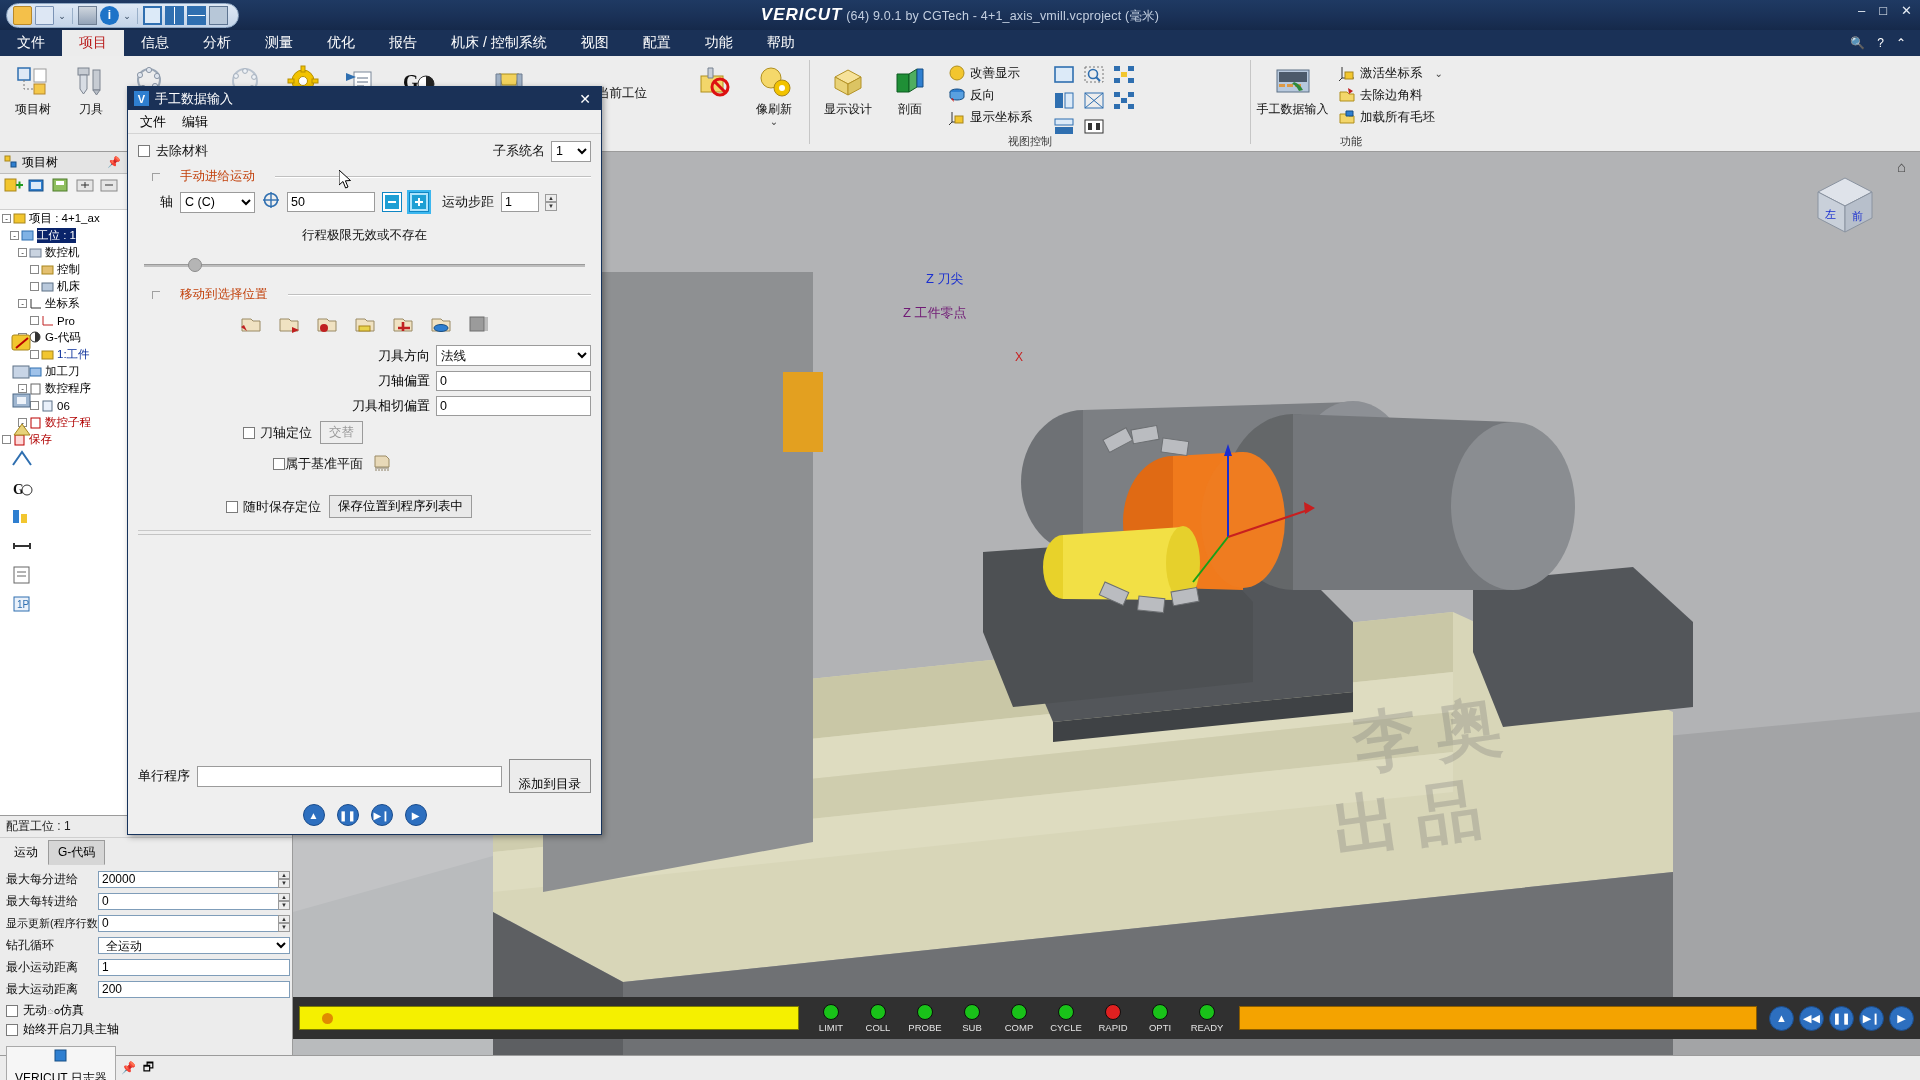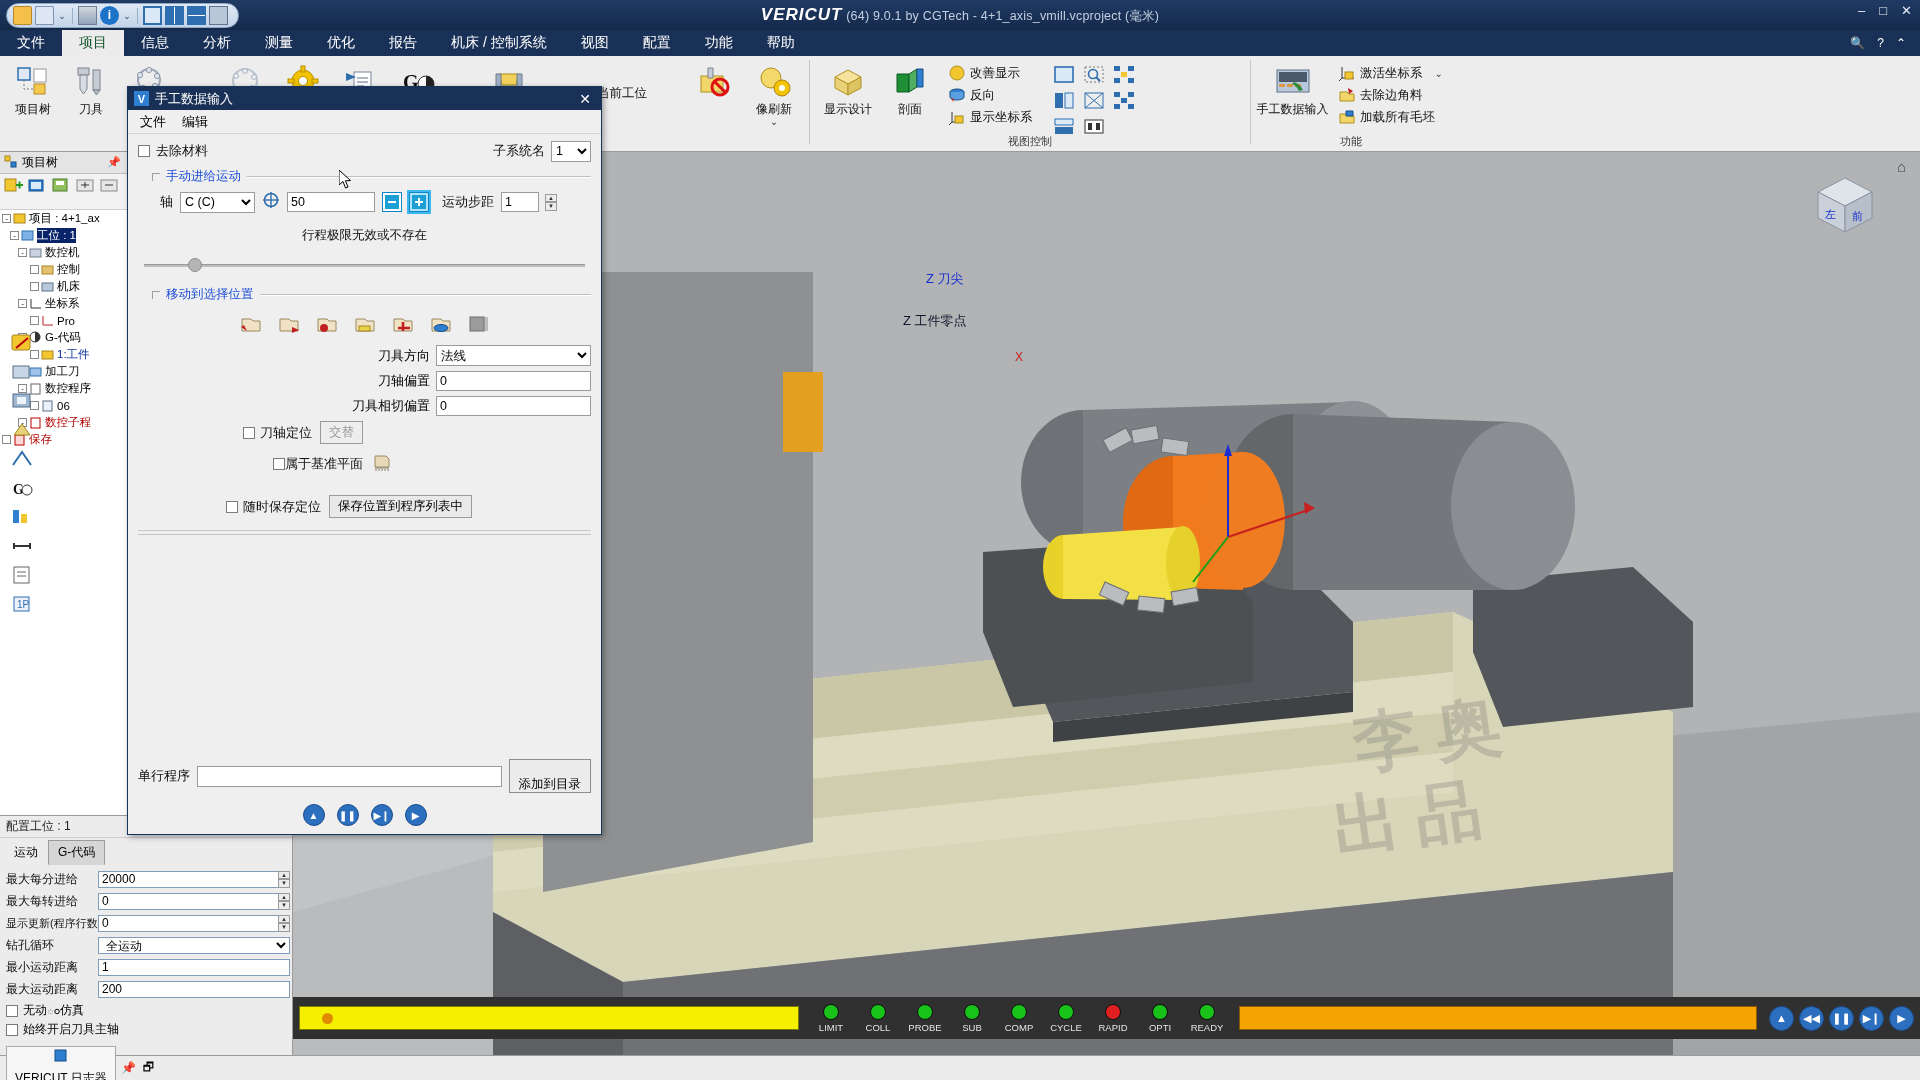--- a/index.html
+++ b/index.html
@@ -37,21 +37,21 @@
   #apptitle .sub { color:#c3cfe0; font-size:12.5px; font-style:normal; font-weight:normal;}
   #winbtns { position:absolute; right:8px; top:3px; display:flex; gap:14px; color:#e7edf5; font-size:13px;}
   #winbtns span { cursor:pointer; }
 
   
   #menubar {
     position:absolute; left:0; top:30px; width:1920px; height:26px;
     background:#1a3157; display:flex; align-items:stretch; color:#ffffff; font-size:14px;
   }
   #menubar .mi { padding:0 17px; display:flex;align-items:center; cursor:pointer; white-space:nowrap;}
-  #menubar .mi.active { background:#ececec; color:#14532d; }
+  #menubar .mi.active { background:#ececec; color:#b91c1c; }
   #menubar .helpicons { margin-left:auto; display:flex; align-items:center; gap:12px; padding-right:14px; font-size:12px;}
 
   
   #ribbon {
     position:absolute; left:0; top:56px; width:1920px; height:96px;
     background:#ededed; border-bottom:1px solid #9b9b9b;
     display:flex; align-items:flex-start;
   }
   .rgroup { height:96px; display:flex; flex-direction:column; position:relative; padding:0 4px;}
   .rgroup .gitems { display:flex; align-items:flex-start; height:78px; padding-top:4px;}
@@ -177,21 +177,21 @@
   #mdi-menu { height:24px; display:flex; align-items:center; gap:16px; padding-left:12px;
               font-size:13px; border-bottom:1px solid #d4d4d4; background:#efefef;}
   #mdi-menu span { cursor:pointer; }
   #mdi-body { flex:1; padding:6px 10px 0 10px; position:relative; overflow:hidden;}
 
   .rowline { display:flex; align-items:center; }
   .chk { width:12px;height:12px;border:1px solid #7a7a7a;background:#fff;flex:0 0 12px;}
   .fieldlbl { font-size:13px; color:#111; }
 
   fieldset.grp { border:none; margin:6px 0 0 0; padding:0;}
-  .grptitle { font-size:12.5px; color:#1d4ed8; display:flex;align-items:center; gap:6px; margin-bottom:4px;padding-left:14px;}
+  .grptitle { font-size:12.5px; color:#c2410c; display:flex;align-items:center; gap:20px; margin-bottom:4px;padding-left:14px;}
   .grptitle::before { content:""; width:7px;height:7px;border-left:1px solid #a0a0a0;border-top:1px solid #a0a0a0;}
   .grptitle .bar { flex:1; height:1px; background:#c0c0c0; box-shadow:0 1px 0 #fff;}
 
   .mdiInput { border:1px solid #9b9b9b; background:#fff; height:20px; font-size:12.5px;
               padding:0 3px; font-family:"Liberation Sans",sans-serif; }
   .mdiSelect { border:1px solid #9b9b9b; background:#fff; height:21px; font-size:12.5px;
                font-family:"Liberation Sans",sans-serif;}
   .plusmin { width:20px;height:20px; border:1px solid #0f86c4; display:flex;align-items:center;justify-content:center;
              background:#ffffff; cursor:pointer;}
   .plusmin.sel { background:#aee3fb; box-shadow:0 0 0 2px #3cb7ef;}
@@ -882,21 +882,21 @@
 
     <line x1="935" y1="300" x2="935" y2="385" stroke="#1a2fd0" stroke-width="2"></line>
     <polygon points="935,292 931,304 939,304" fill="#1a2fd0"></polygon>
     <line x1="935" y1="385" x2="1015" y2="358" stroke="#c81f1f" stroke-width="2"></line>
     <polygon points="1022,356 1011,350 1012,362" fill="#c81f1f"></polygon>
     <line x1="935" y1="385" x2="900" y2="430" stroke="#18a018" stroke-width="2"></line>
   </svg>
 
   
   <div style="position:absolute;left:633px;top:118px;color:#1a2fd0;font-size:13px">Z 刀尖</div>
-  <div style="position:absolute;left:610px;top:160px;color:#0f172a;font-size:13px">Z 工件零点</div>
+  <div style="position:absolute;left:610px;top:152px;color:#701a75;font-size:13px">Z 工件零点</div>
   <div style="position:absolute;left:722px;top:198px;color:#c81f1f;font-size:12px">X</div>
 
   
   <div id="vpcube">
     <svg width="70" height="62" viewBox="0 0 70 62">
       <polygon points="8,18 35,4 62,18 35,32" fill="#dfe3ea" stroke="#8a93a0"></polygon>
       <polygon points="8,18 35,32 35,58 8,44" fill="#c9d0da" stroke="#8a93a0"></polygon>
       <polygon points="62,18 35,32 35,58 62,44" fill="#b7bfcb" stroke="#8a93a0"></polygon>
       <text x="15" y="44" font-size="11" fill="#1a2fd0" font-family="sans-serif">左</text>
       <text x="42" y="46" font-size="11" fill="#1a2fd0" font-family="sans-serif">前</text>

